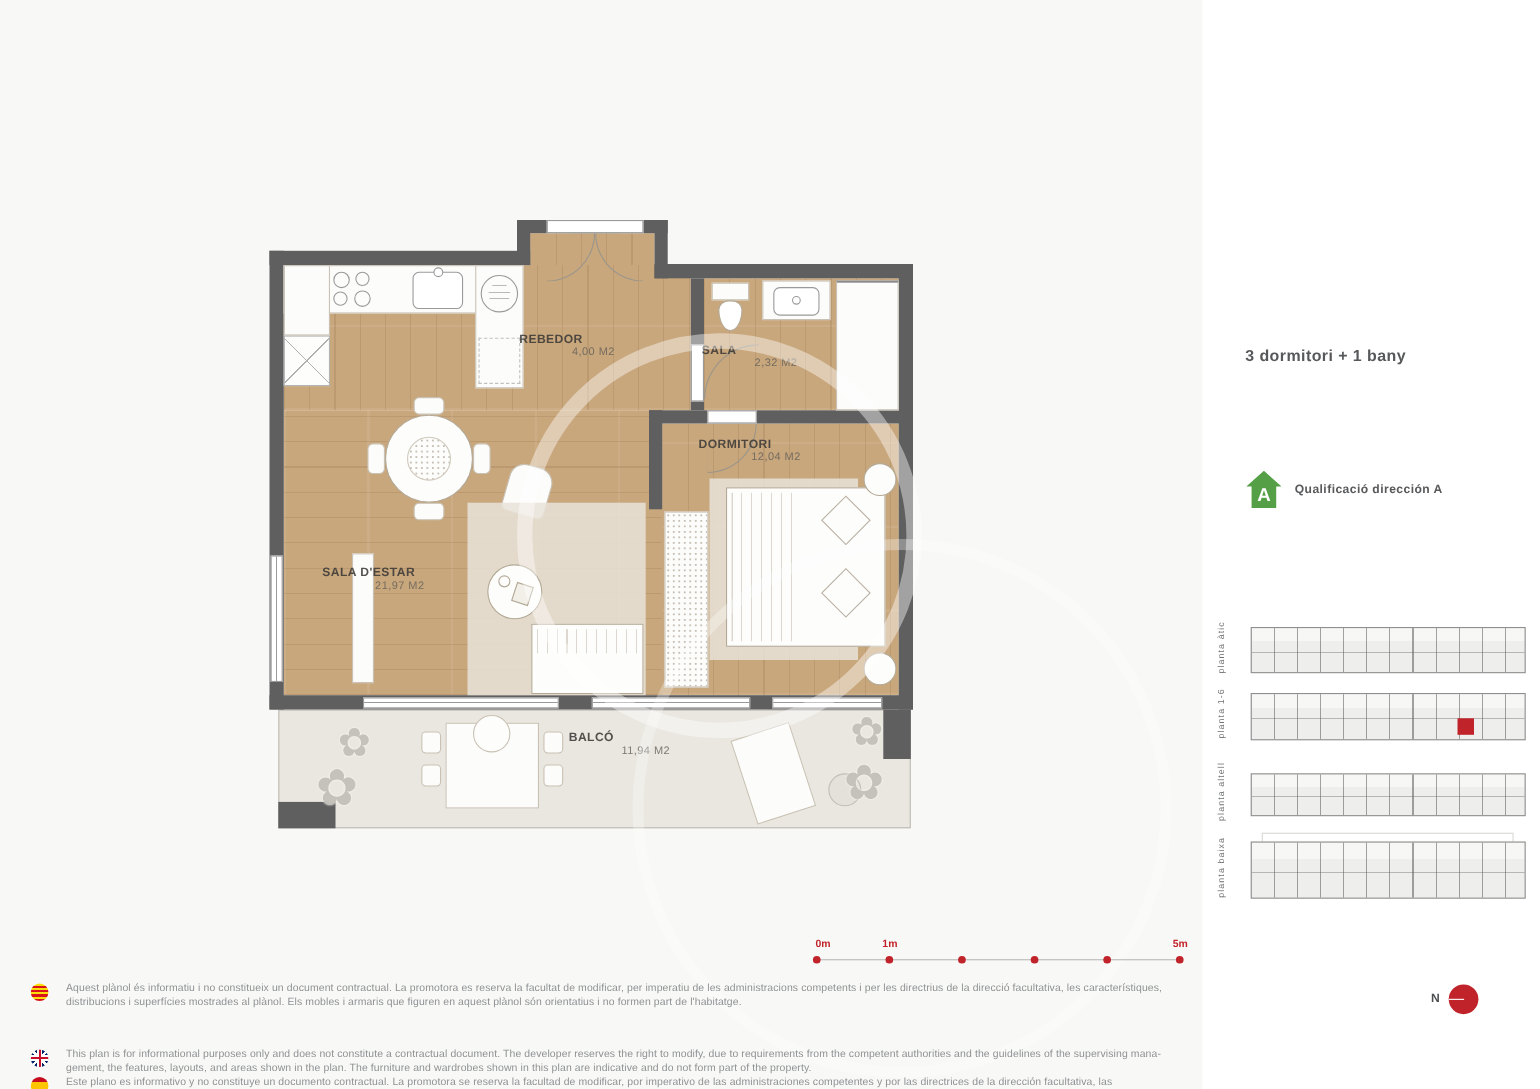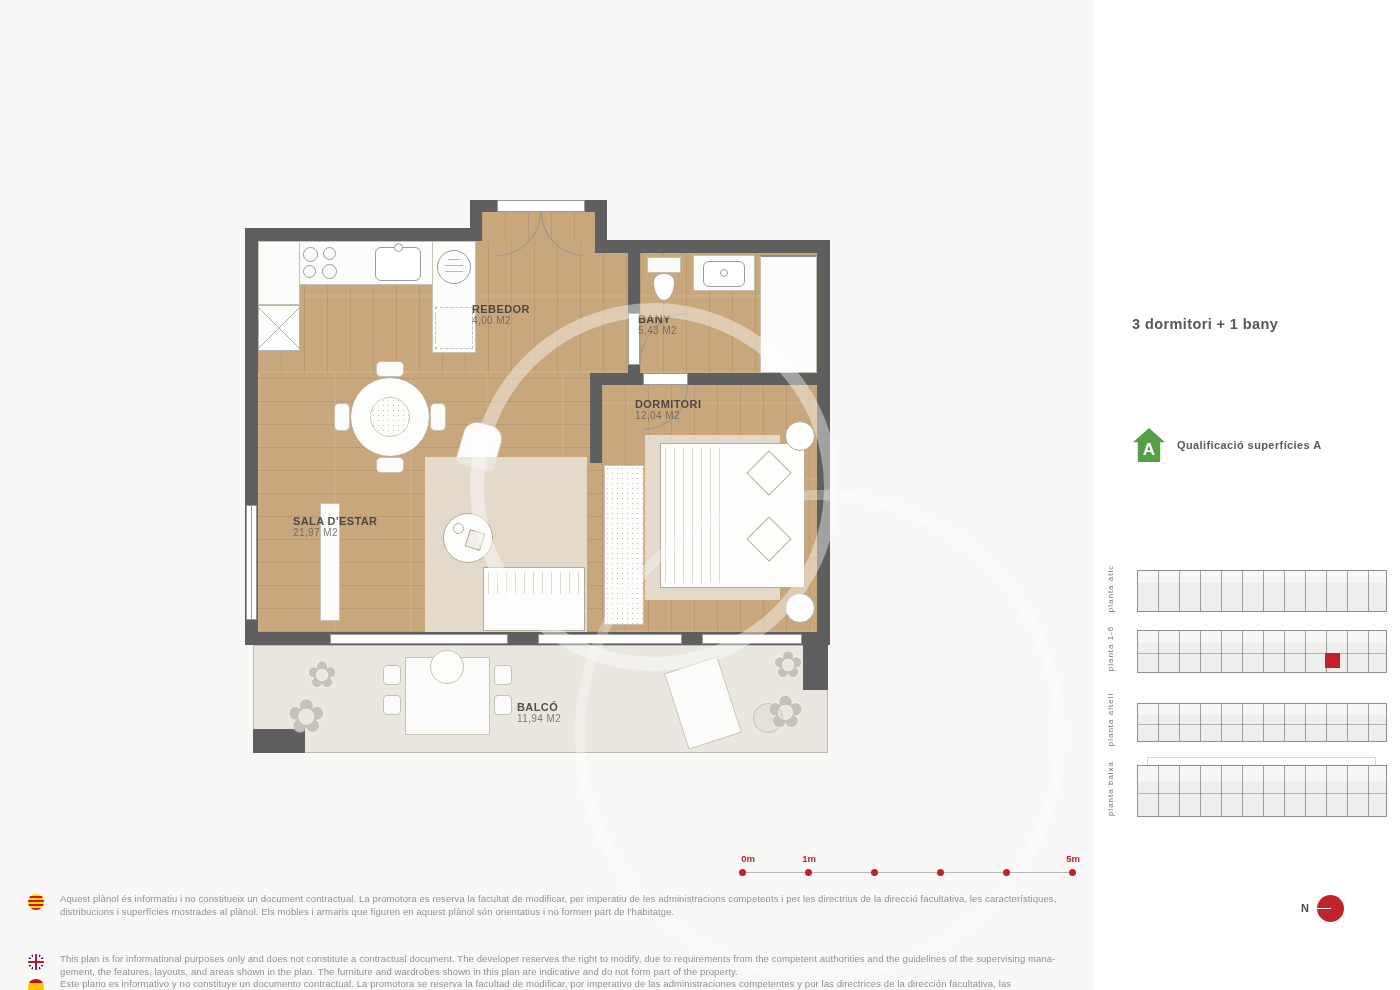--- a/index.html
+++ b/index.html
@@ -76,21 +76,21 @@
   .xbox{background:#fdfdfc;border:1px solid #b3b3b3;box-sizing:border-box;background-image:
       linear-gradient(45deg, transparent calc(50% - .5px), #b0b0b0 calc(50% - .5px) calc(50% + .5px), transparent calc(50% + .5px)),
       linear-gradient(135deg, transparent calc(50% - .5px), #b0b0b0 calc(50% - .5px) calc(50% + .5px), transparent calc(50% + .5px));}
   .dashed{border-style:dashed;border-color:#c0c0c0;}
   .arc{position:absolute;border:1px solid #9a958b;box-sizing:border-box;background:transparent;}
   .drum{position:absolute;border:1px solid #9a9a9a;border-radius:50%;box-sizing:border-box;
     background-image:repeating-linear-gradient(0deg, transparent 0 5px, #b9b9b9 5px 6px);background-clip:content-box;padding:6px;}
   .dots{background-image:radial-gradient(#c5bfb4 .6px, transparent .8px);background-size:5px 5px;}
   .rlabel{position:absolute;width:130px;text-align:left;pointer-events:none;}
   .rname{font-size:11px;font-weight:bold;letter-spacing:.4px;color:rgba(60,58,55,.88);}
-  .rarea{font-size:10px;letter-spacing:.4px;color:rgba(95,92,88,.8);}
+  .rarea{font-size:10px;letter-spacing:.4px;color:rgba(95,92,88,.8);padding-left:48px;}
   .wm{position:absolute;border-radius:50%;pointer-events:none;}
   .plant{position:absolute;font-size:36px;line-height:36px;color:rgba(190,187,178,.9);text-shadow:0 0 2px #fff;pointer-events:none;}
   .pillow{position:absolute;background:#fdfdfc;border:1px solid #b9b1a3;transform:rotate(45deg);box-sizing:border-box;}
   .matt{position:absolute;background-image:repeating-linear-gradient(90deg,#dcd8d0 0 1px, transparent 1px 9px);}
 </style>
 </head>
 <body>
 
 <div class="stage">
 
@@ -186,32 +186,32 @@
     <div class="plant" style="left:62px;top:462px;">✿</div>
     <div class="plant" style="left:42px;top:498px;font-size:46px;line-height:46px;">✿</div>
     <div class="plant" style="left:528px;top:452px;">✿</div>
     <div class="plant" style="left:522px;top:495px;font-size:44px;line-height:44px;">✿</div>
 
     <div class="rlabel" style="left:227px;top:108px;">
       <div class="rname">REBEDOR</div>
       <div class="rarea">4,00 M2</div>
     </div>
     <div class="rlabel" style="left:393px;top:118px;">
-      <div class="rname">BANY</div>
-      <div class="rarea">5,43 M2</div>
+      <div class="rname">SALA</div>
+      <div class="rarea">2,32 M2</div>
     </div>
     <div class="rlabel" style="left:390px;top:203px;">
       <div class="rname">DORMITORI</div>
       <div class="rarea">12,04 M2</div>
     </div>
     <div class="rlabel" style="left:48px;top:320px;">
       <div class="rname">SALA D'ESTAR</div>
       <div class="rarea">21,97 M2</div>
     </div>
-    <div class="rlabel" style="left:272px;top:506px;">
+    <div class="rlabel" style="left:272px;top:470px;">
       <div class="rname">BALCÓ</div>
       <div class="rarea">11,94 M2</div>
     </div>
 
     <div class="wm" style="left:225px;top:108px;width:340px;height:340px;border:14px solid rgba(255,255,255,.42);"></div>
     <div class="wm" style="left:330px;top:295px;width:470px;height:470px;border:10px solid rgba(255,255,255,.30);"></div>
   </div>
 
   <div>
     <div class="scale-line"></div>
@@ -238,21 +238,21 @@
     <span class="flag flag-uk"></span>
     <p>This plan is for informational purposes only and does not constitute a contractual document. The developer reserves the right to modify, due to requirements from the competent authorities and the guidelines of the supervising mana-gement, the features, layouts, and areas shown in the plan. The furniture and wardrobes shown in this plan are indicative and do not form part of the property.</p>
   </div>
 
   <div class="sidebar">
     <div class="unit-title">3 dormitori + 1 bany</div>
     <div class="energy">
       <div class="energy-house">
         <span>A</span>
       </div>
-      <div class="energy-label">Qualificació superfícies A</div>
+      <div class="energy-label">Qualificació dirección A</div>
     </div>
   </div>
 
   <div class="strip sel" style="top:570px;height:42px;"></div>
   <div class="strip sel" style="top:630px;height:43px;"></div>
   <div class="unit-marker"></div>
   <div class="strip sel" style="top:703px;height:39px;"></div>
   <div class="ghost"></div>
   <div class="strip sel" style="top:765px;height:52px;"></div>
 

